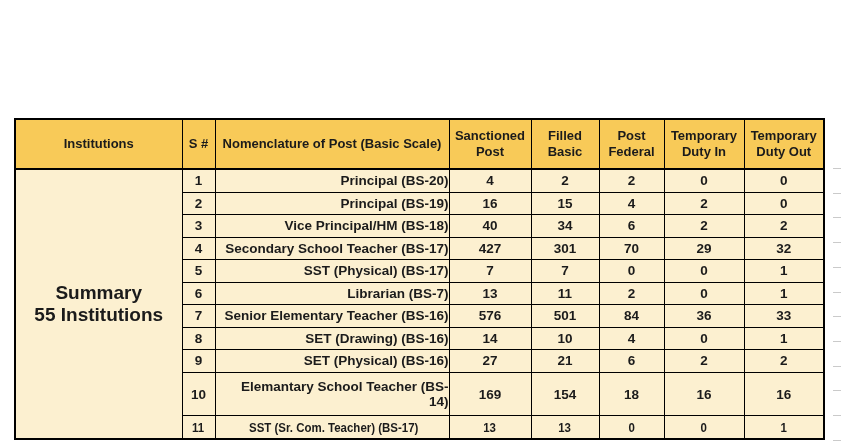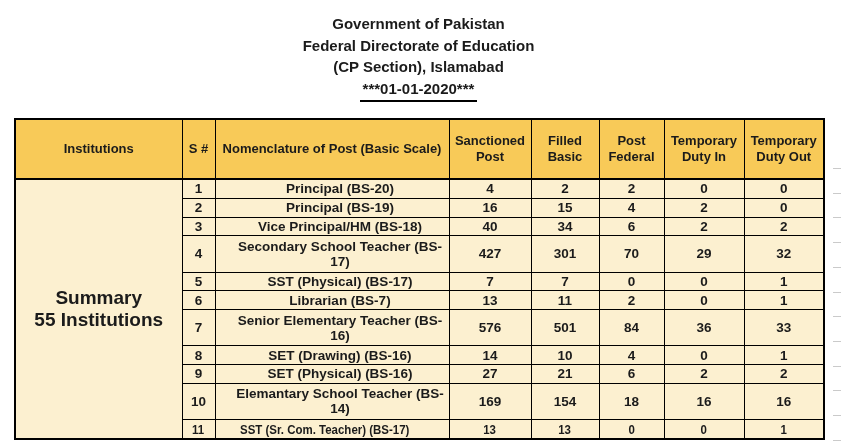--- a/index.html
+++ b/index.html
@@ -40,37 +40,37 @@
     border-collapse: collapse;
     table-layout: fixed;
     border: 2px solid #000;
   }
   th, td {
     border: 1px solid #000;
     font-weight: bold;
     padding: 0;
     overflow: hidden;
   }
-  thead tr { height: 60px; }
+  thead tr { height: 50px; }
   thead th {
     background: var(--header-gold, #f8ca58);
     font-size: 13px;
     line-height: 16px;
     text-align: center;
     vertical-align: middle;
     border-bottom: 2px solid #000;
   }
   thead th.nomen { white-space: nowrap; }
   tbody td {
     background: var(--row-cream, #fcf0d0);
     font-size: 13.5px;
     text-align: center;
     vertical-align: middle;
   }
-  td.post { text-align: center; padding-left: 16px; }
+  td.post { text-align: right; padding-left: 7px; }
   td.summary-cell {
     font-size: 19px;
     line-height: 22px;
     text-align: center;
     vertical-align: middle;
   }
   
   tbody tr:last-child td span {
     display: inline-block;
     transform: scaleX(0.85);
@@ -91,28 +91,20 @@
       transparent 1px, transparent 24.72px
     );
     opacity: 0.8;
   }
 </style>
 </head>
 <body>
 
 <div class="page">
 
-  <div class="title-block">
-    <div>Government of Pakistan</div>
-    <div>Federal Directorate of Education</div>
-    <div>(CP Section), Islamabad</div>
-    <div class="date-line">
-      <span>***01-01-2020***</span>
-    </div>
-  </div>
 
   <table class="summary-table">
     <colgroup>
       <col style="width:167px">
       <col style="width:33px">
       <col style="width:234px">
       <col style="width:82px">
       <col style="width:68px">
       <col style="width:65px">
       <col style="width:80px">

